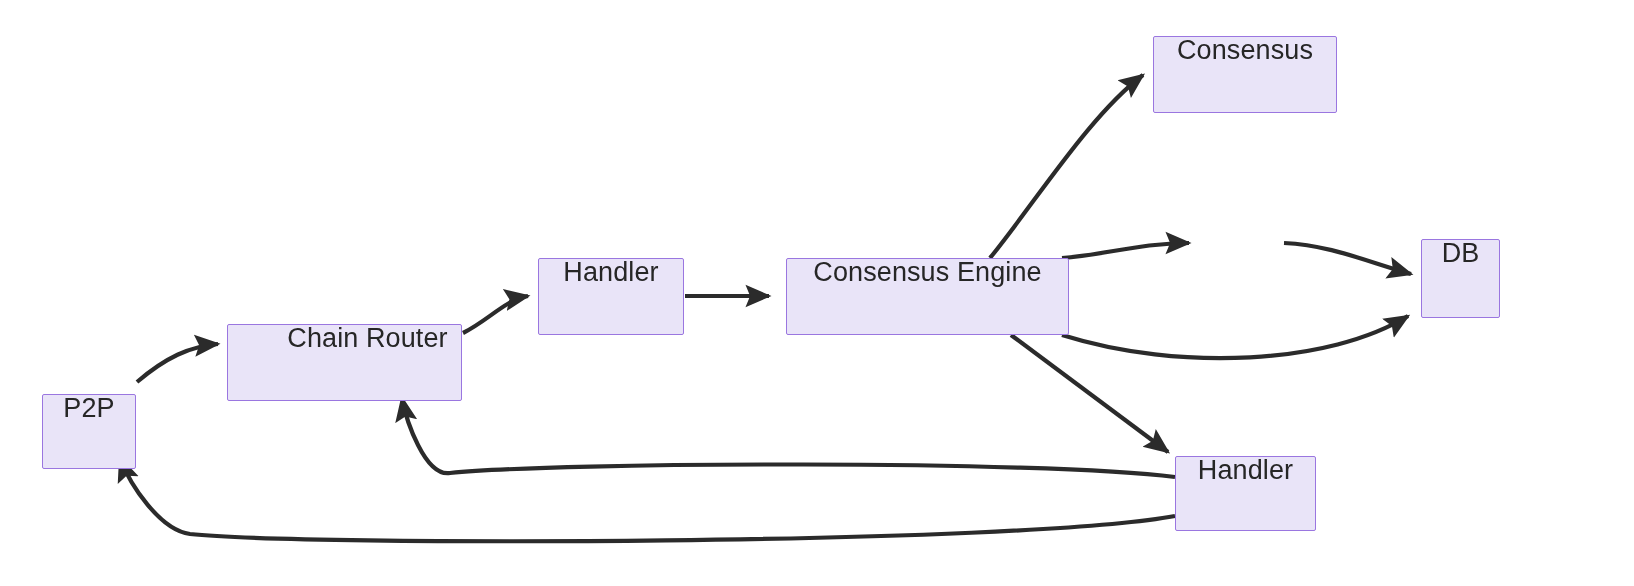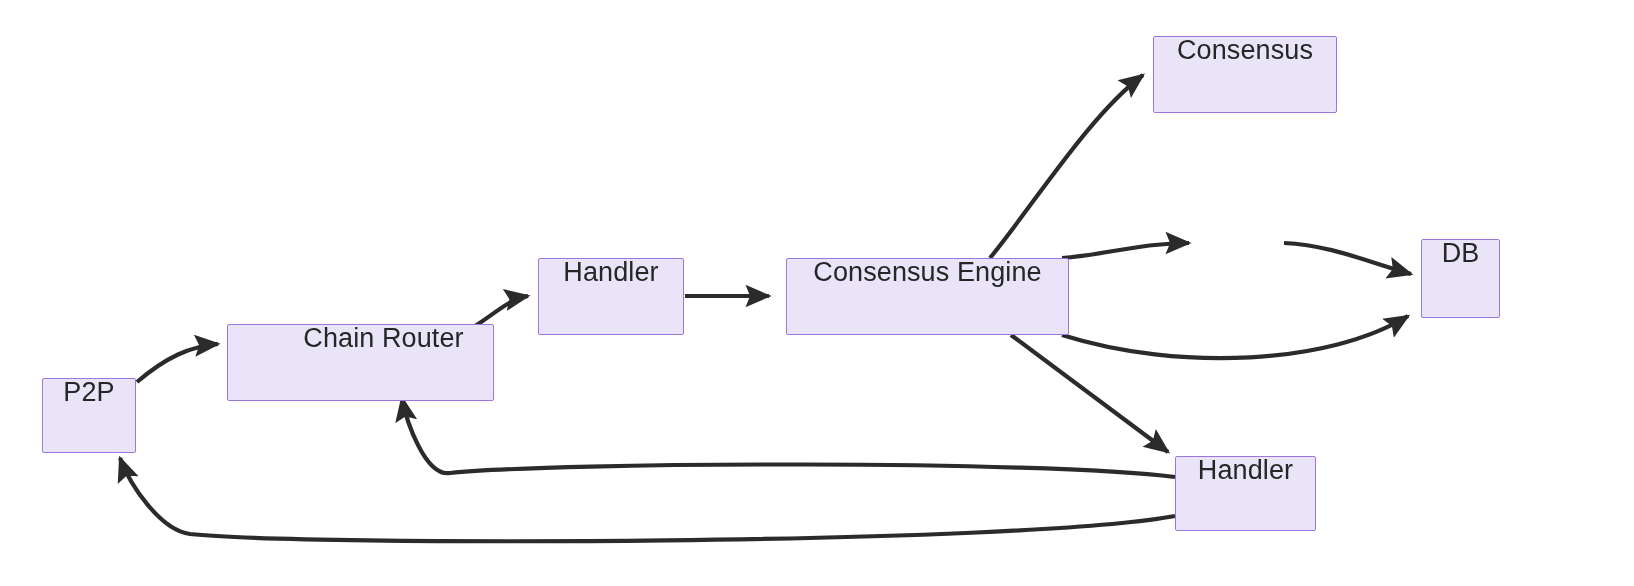--- a/index.html
+++ b/index.html
@@ -72,25 +72,25 @@
       <path d="M 1062 335 C 1180 372, 1330 364, 1408 316" marker-end="url(#arrowhead)"></path>
 
       <path d="M 1011 335 L 1168 452" marker-end="url(#arrowhead)"></path>
 
       <path d="M 1175 477 C 1040 460, 560 462, 450 473 C 425 477, 406 420, 402 398" marker-end="url(#arrowhead)"></path>
 
       <path d="M 1175 516 C 1020 545, 300 546, 190 534 C 160 530, 130 485, 120 458" marker-end="url(#arrowhead)"></path>
     </g>
   </svg>
 
-  <div class="node" style="left:42px; top:378px; width:94px; height:75px;">
+  <div class="node" style="left:42px; top:394px; width:94px; height:75px;">
     <span class="node-label">P2P</span>
   </div>
 
-  <div class="node" style="left:227px; top:324px; width:267px; height:77px;padding-left:46px;">
+  <div class="node" style="left:227px; top:324px; width:235px; height:77px;padding-left:46px;">
     <span class="node-label">Chain Router</span>
   </div>
 
   <div class="node" style="left:538px; top:258px; width:146px; height:77px;">
     <span class="node-label">Handler</span>
   </div>
 
   <div class="node" style="left:786px; top:258px; width:283px; height:77px;">
     <span class="node-label">Consensus Engine</span>
   </div>

